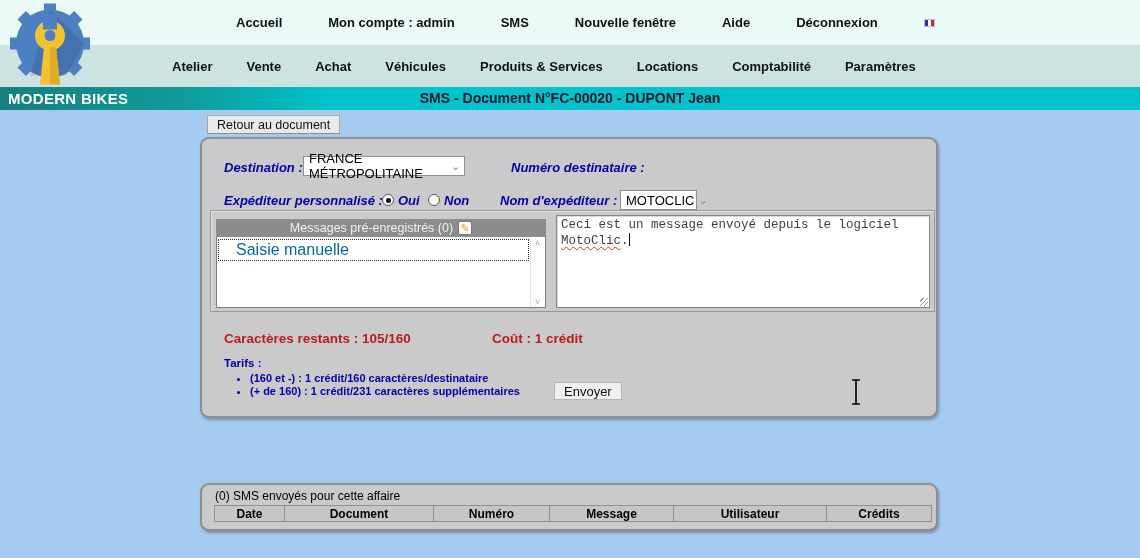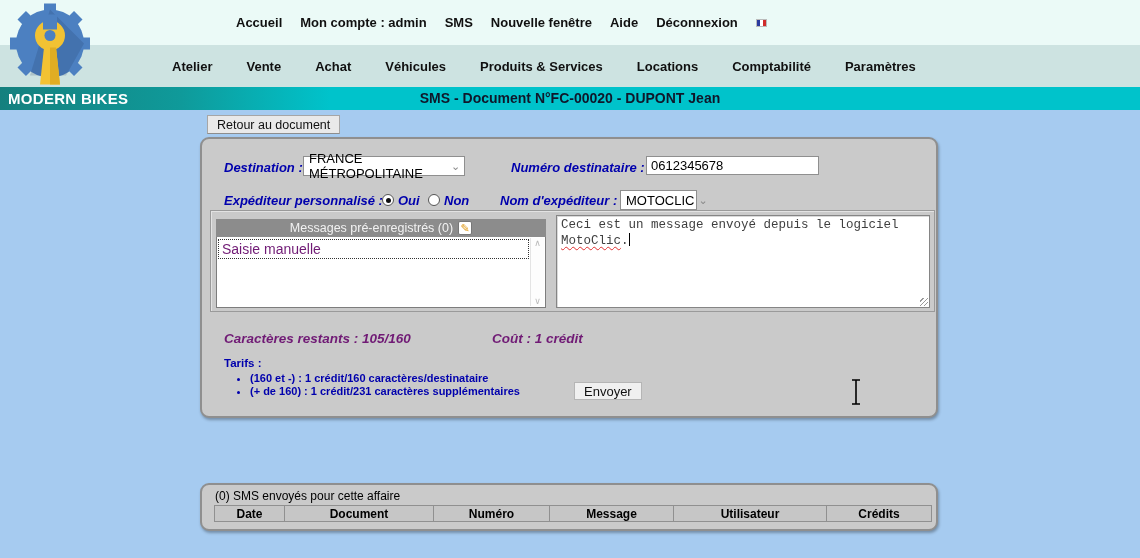--- a/index.html
+++ b/index.html
@@ -1,21 +1,21 @@
 <!DOCTYPE html>
 <html><head>
 <meta charset="utf-8">
 <style>
   * { margin:0; padding:0; box-sizing:border-box; }
   body { font-family:"Liberation Sans", sans-serif; }
   .screen { position:relative; width:1140px; height:558px; overflow:hidden; background:#a6cbf0; }
 
   
   .bar1 { position:absolute; left:0; top:0; width:1140px; height:45px; background:#ebfaf7;
-          display:flex; align-items:center; padding-left:236px; gap:18px; }
+          display:flex; align-items:center; padding-left:236px; gap:46px; }
   .bar2 { position:absolute; left:0; top:45px; width:1140px; height:42px; background:#cde3e1;
           display:flex; align-items:center; padding-left:172px; gap:34px; }
   .navitem { font-size:13px; font-weight:bold; color:#101010; white-space:nowrap; cursor:pointer; }
   .flag { display:inline-flex; width:11px; height:8px; border:0.5px solid #bbb; cursor:pointer; }
   .flag i { flex:1; }
   .flag .b { background:#2a3b9f; } .flag .w { background:#ffffff; } .flag .r { background:#d02b2b; }
 
   .bar3 { position:absolute; left:0; top:87px; width:1140px; height:23px; background:#00c3cb; }
   .brand-seg { position:absolute; left:0; top:0; width:330px; height:23px;
                background:linear-gradient(90deg,#15807e 0%,#0f9a9a 55%,rgba(0,195,203,0) 100%);
@@ -57,41 +57,41 @@
   .msg-wrap { position:absolute; left:8px; top:71px; width:725px; height:102px;
               border:1px solid #9a9a9a; box-shadow:inset 1px 1px 0 #e3e3e3; }
   .preset-group { position:absolute; left:5px; top:8px; width:330px; height:89px; }
   .preset-head { height:18px; background:#8c8c8c; color:#f2f2f2; font-size:12.5px;
                  display:flex; align-items:center; justify-content:center; gap:5px; }
   .edit-icon { display:inline-flex; width:14px; height:14px; background:#fff; border:1px solid #777;
                border-radius:2px; align-items:center; justify-content:center;
                color:#e09b1a; font-size:11px; line-height:11px; cursor:pointer; }
   .preset-list { position:relative; height:71px; background:#ffffff; border:1px solid #7d7d7d; border-top:none; }
   .preset-item { position:absolute; left:1px; top:2px; right:16px; border:1px dotted #333;
-                 font-size:14px; color:#701a75; padding:1px 3px; cursor:pointer; }
+                 font-size:16px; color:#0369a1; padding:1px 17px; cursor:pointer; }
   .scrollbar { position:absolute; right:1px; top:1px; bottom:1px; width:14px; background:#fdfdfd;
                border-left:1px solid #e4e4e4; display:flex; flex-direction:column;
                justify-content:space-between; align-items:center; font-size:9px; color:#b9b9b9; cursor:pointer; }
 
   .sms-textarea { position:absolute; left:345px; top:4px; width:374px; height:93px; background:#ffffff;
                   border:1px solid #858585; box-shadow:inset 1px 1px 0 #d9d9d9;
                   font-family:"Liberation Mono","DejaVu Sans Mono",monospace;
                   font-size:12.5px; color:#3f3f3f; line-height:15px; padding:2px 4px; cursor:text; }
   .squiggle { text-decoration:underline wavy #e03030 1px; text-underline-offset:2px; }
   .caret { display:inline-block; width:1.5px; height:13px; background:#000; vertical-align:-2px; }
   .resize-grip { position:absolute; right:1px; bottom:1px; width:8px; height:8px;
                  background:repeating-linear-gradient(135deg, transparent 0 2px, #9a9a9a 2px 3px); cursor:nwse-resize; }
 
-  .stat { position:absolute; color:#701a75; font-weight:bold; font-style:italic; font-size:13.5px; }
+  .stat { position:absolute; color:#b91c1c; font-weight:bold; font-size:13.5px; }
   .tarifs-lbl { position:absolute; color:#0000ad; font-weight:bold; font-size:11.5px; }
   .tarifs-list { position:absolute; left:36px; top:233px; color:#0000ad; font-weight:bold; font-size:11px;
                  line-height:13px; list-style:disc; padding-left:12px; }
   .send-btn { position:absolute; left:352px; top:243px; height:18px; padding:0 9px;
               background:#f0f0f0; border:1px solid #b5b5b5; font-size:13px; color:#111;
-              font-family:"Liberation Sans",sans-serif; cursor:pointer;margin-left:20px; }
+              font-family:"Liberation Sans",sans-serif; cursor:pointer; }
 
   
   .hist-title { position:absolute; left:13px; top:4px; font-size:12px; color:#000; }
   .hist-table { position:absolute; left:12px; top:20px; width:718px; height:18px; display:flex; }
   .hist-cell { height:17px; background:#c6c6c6; border:1px solid #909090; border-left:none;
                display:flex; align-items:center; justify-content:center;
                font-size:12px; font-weight:bold; color:#000; }
   .hist-cell:first-child { border-left:1px solid #909090; }
 
   
@@ -160,21 +160,20 @@
 
     <div class="panel main">
 
       <span class="lbl" style="left:22px; top:21px;">Destination :</span>
       <div class="selectbox" style="left:101px; top:17px; width:162px;gap:24px;">
         <span>FRANCE MÉTROPOLITAINE</span>
         <span class="chev">⌄</span>
       </div>
 
       <span class="lbl" style="left:309px; top:21px;">Numéro destinataire :</span>
-      <input class="textinput" style="left: 444px; top: 17px; width: 173px;" value="0612345678">
 
       <span class="lbl" style="left:22px; top:54px;">Expéditeur personnalisé :</span>
       <span class="radio" style="left:180px; top:55px;">
           <span class="dot"></span>
         </span>
       <span class="lbl" style="left:196px; top:54px;">Oui</span>
       <span class="radio" style="left:226px; top:55px;"></span>
       <span class="lbl" style="left:242px; top:54px;">Non</span>
 
       <span class="lbl" style="left:298px; top:54px;">Nom d'expéditeur :</span>

